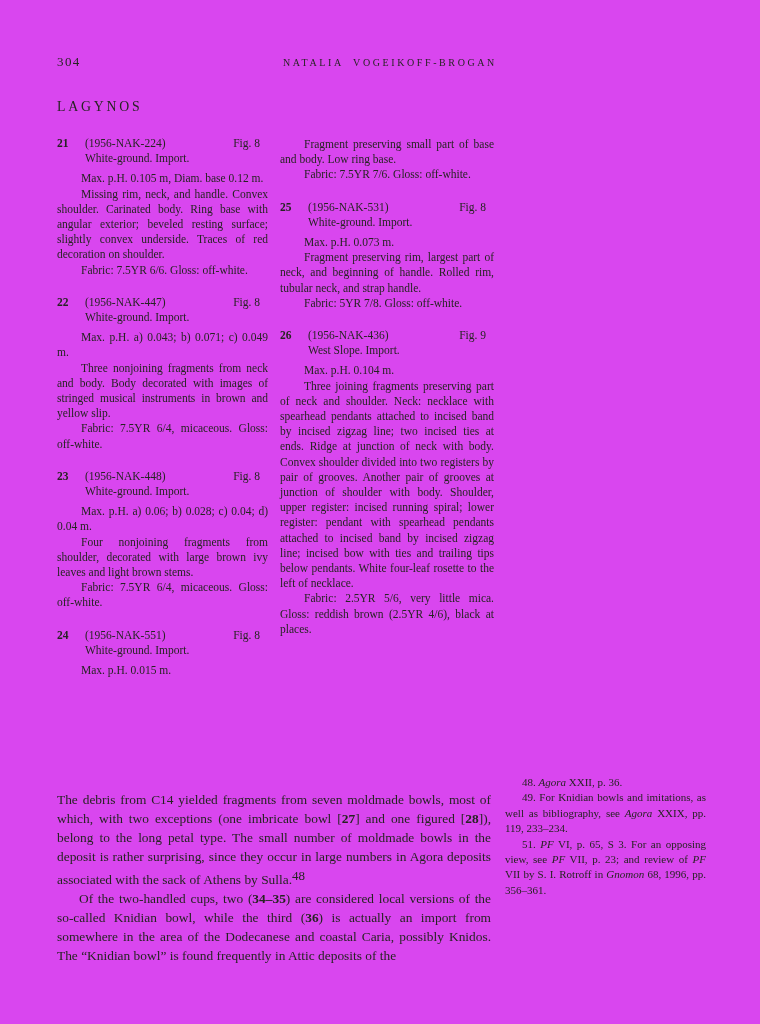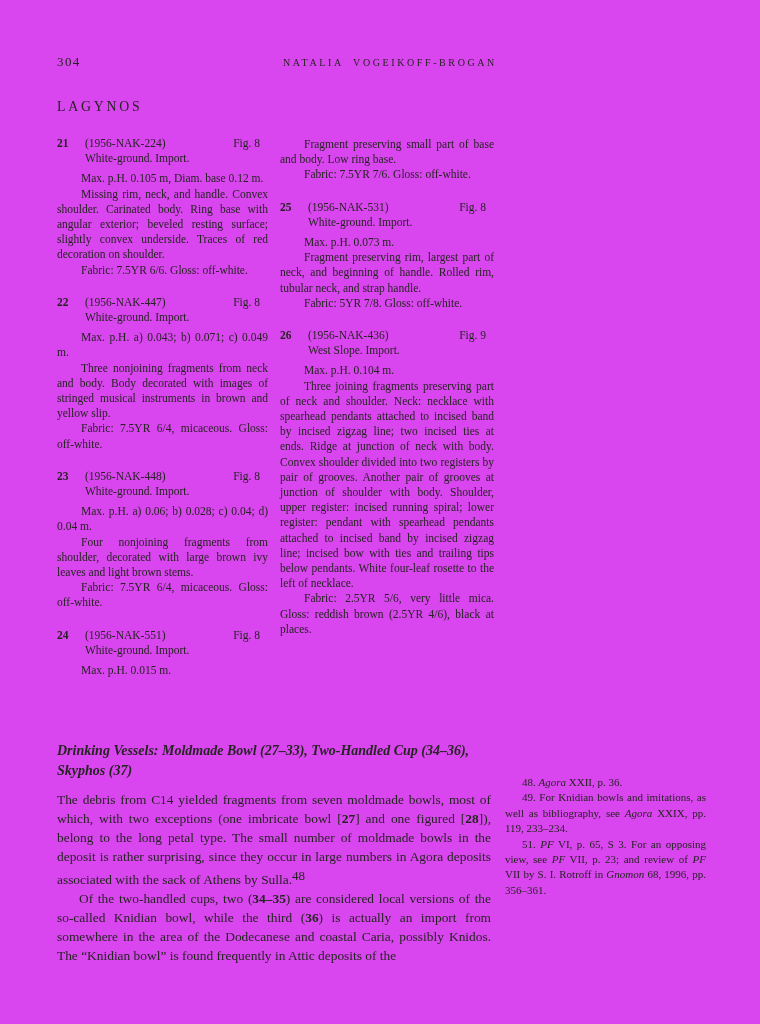--- a/index.html
+++ b/index.html
@@ -128,21 +128,20 @@
         </div>
         <div class="eware">West Slope. Import.</div>
         <div class="eparas">
           <div class="cpara">Max. p.H. 0.104 m.</div>
           <div class="cpara">Three joining fragments preserving part of neck and shoulder. Neck: necklace with spearhead pendants attached to incised band by incised zigzag line; two incised ties at ends. Ridge at junction of neck with body. Convex shoulder divided into two registers by pair of grooves. Another pair of grooves at junction of shoulder with body. Shoulder, upper register: incised running spiral; lower register: pendant with spearhead pendants attached to incised band by incised zigzag line; incised bow with ties and trailing tips below pendants. White four-leaf rosette to the left of necklace.</div>
           <div class="cpara">Fabric: 2.5YR 5/6, very little mica. Gloss: reddish brown (2.5YR 4/6), black at places.</div>
         </div>
       </div>
     </div>
 
-  <h3 class="subsection-heading">Drinking Vessels: Moldmade Bowl (27–33), Two-Handled Cup (34–36), Skyphos (37)</h3>
 
   <div class="body-text" id="body-text">
       <p class="bpara"><span>The debris from C14 yielded fragments from seven moldmade bowls, most of which, with two exceptions (one imbricate bowl [</span><span class="b ">27</span><span>] and one figured [</span><span class="b ">28</span><span>]), belong to the long petal type. The small number of moldmade bowls in the deposit is rather surprising, since they occur in large numbers in Agora deposits associated with the sack of Athens by Sulla.</span><span class="sup">48</span></p>
       <p class="bpara ind"><span>Of the two-handled cups, two (</span><span class="b ">34–35</span><span>) are considered local versions of the so-called Knidian bowl, while the third (</span><span class="b ">36</span><span>) is actually an import from somewhere in the area of the Dodecanese and coastal Caria, possibly Knidos. The “Knidian bowl” is found frequently in Attic deposits of the</span></p>
     </div>
 
   <div class="footnotes" id="footnotes">
       <p class="fn"><span>48. </span><span class="i ">Agora</span><span> XXII, p. 36.</span></p>
       <p class="fn"><span>49. For Knidian bowls and imitations, as well as bibliography, see </span><span class="i ">Agora</span><span> XXIX, pp. 119, 233–234.</span></p>
       <p class="fn"><span>51. </span><span class="i ">PF</span><span> VI, p. 65, S 3. For an opposing view, see </span><span class="i ">PF</span><span> VII, p. 23; and review of </span><span class="i ">PF</span><span> VII by S. I. Rotroff in </span><span class="i ">Gnomon</span><span> 68, 1996, pp. 356–361.</span></p>

